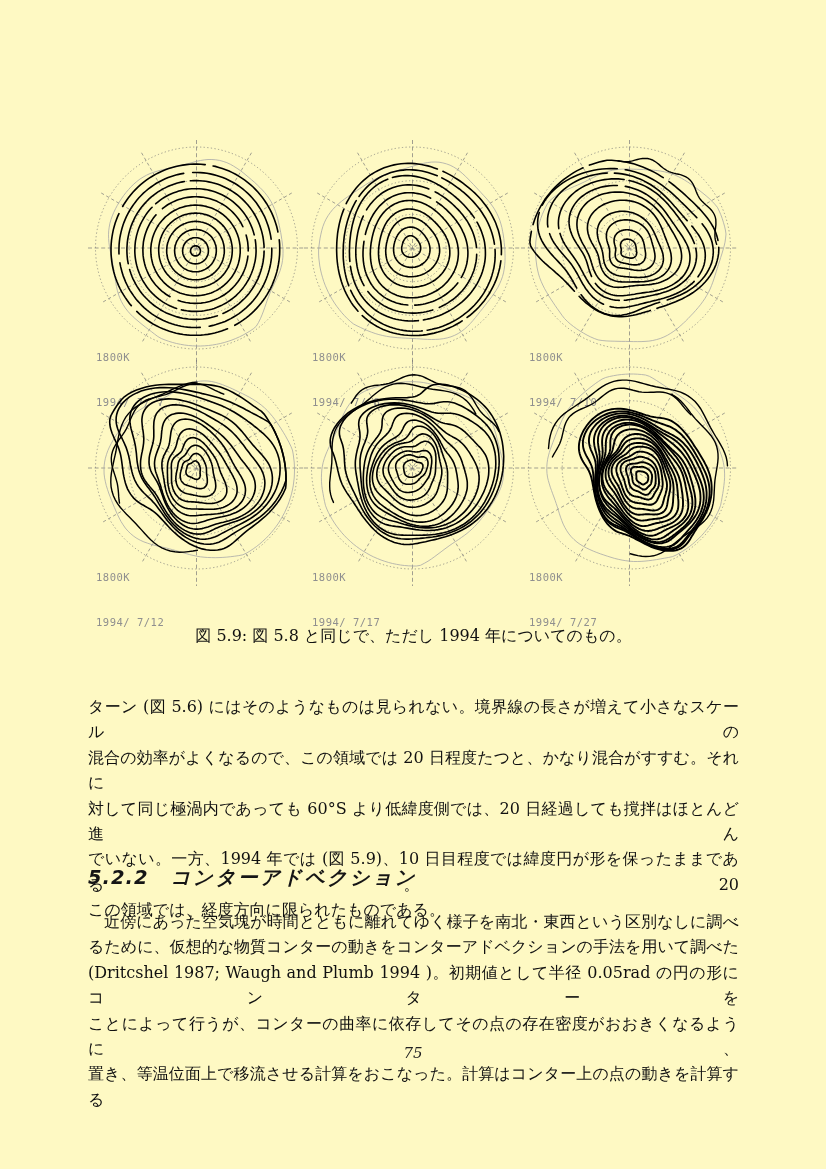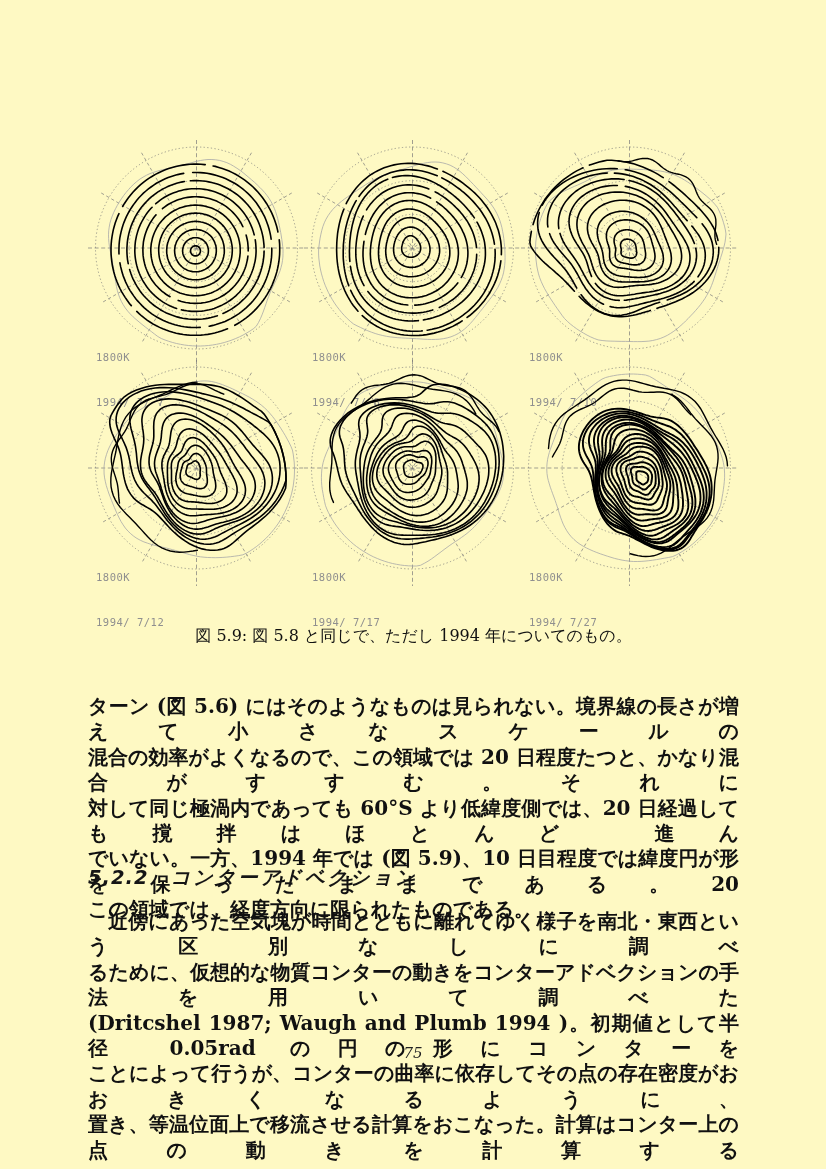--- a/index.html
+++ b/index.html
@@ -8,21 +8,21 @@
   .figure{position:absolute;left:0;top:0;width:826px;height:600px;}
   .panel{position:absolute;width:217px;height:232px;}
   .panel.c0{left:88px;}  .panel.c1{left:304px;} .panel.c2{left:521px;}
   .panel.r0{top:138px;}  .panel.r1{top:358px;}
   .panel svg{position:absolute;left:0;top:0;width:217px;height:232px;}
   .plabel{position:absolute;left:8px;top:182px;
           font-family:"DejaVu Sans Mono", monospace;font-size:10.5px;line-height:15px;
           color:#8f8f8f;letter-spacing:0.5px;white-space:pre;}
   .caption{position:absolute;left:88px;width:651px;top:624px;text-align:center;
            font-size:16px;line-height:24px;}
-  .para{position:absolute;left:88px;width:651px;font-size:20px;line-height:25.4px;font-weight:bold;}
+  .para{position:absolute;left:88px;width:651px;font-size:16px;line-height:25.4px;}
   .p1{top:694px;} .p2{top:909px;}
   .tline{text-align:justify;text-align-last:justify;}
   .tline.last{text-align-last:left;}
   .heading{position:absolute;left:88px;top:864px;width:651px;
            font-family:"DejaVu Sans", sans-serif;font-weight:bold;font-size:19.5px;
            color:#151515;font-style:italic;}
   .heading .num{margin-right:22px;letter-spacing:1px;}
   .heading .ttl{letter-spacing:2.5px;}
   .pageno{position:absolute;left:0;top:1044px;width:826px;text-align:center;
           font-size:15px;color:#222;font-style:italic;}

